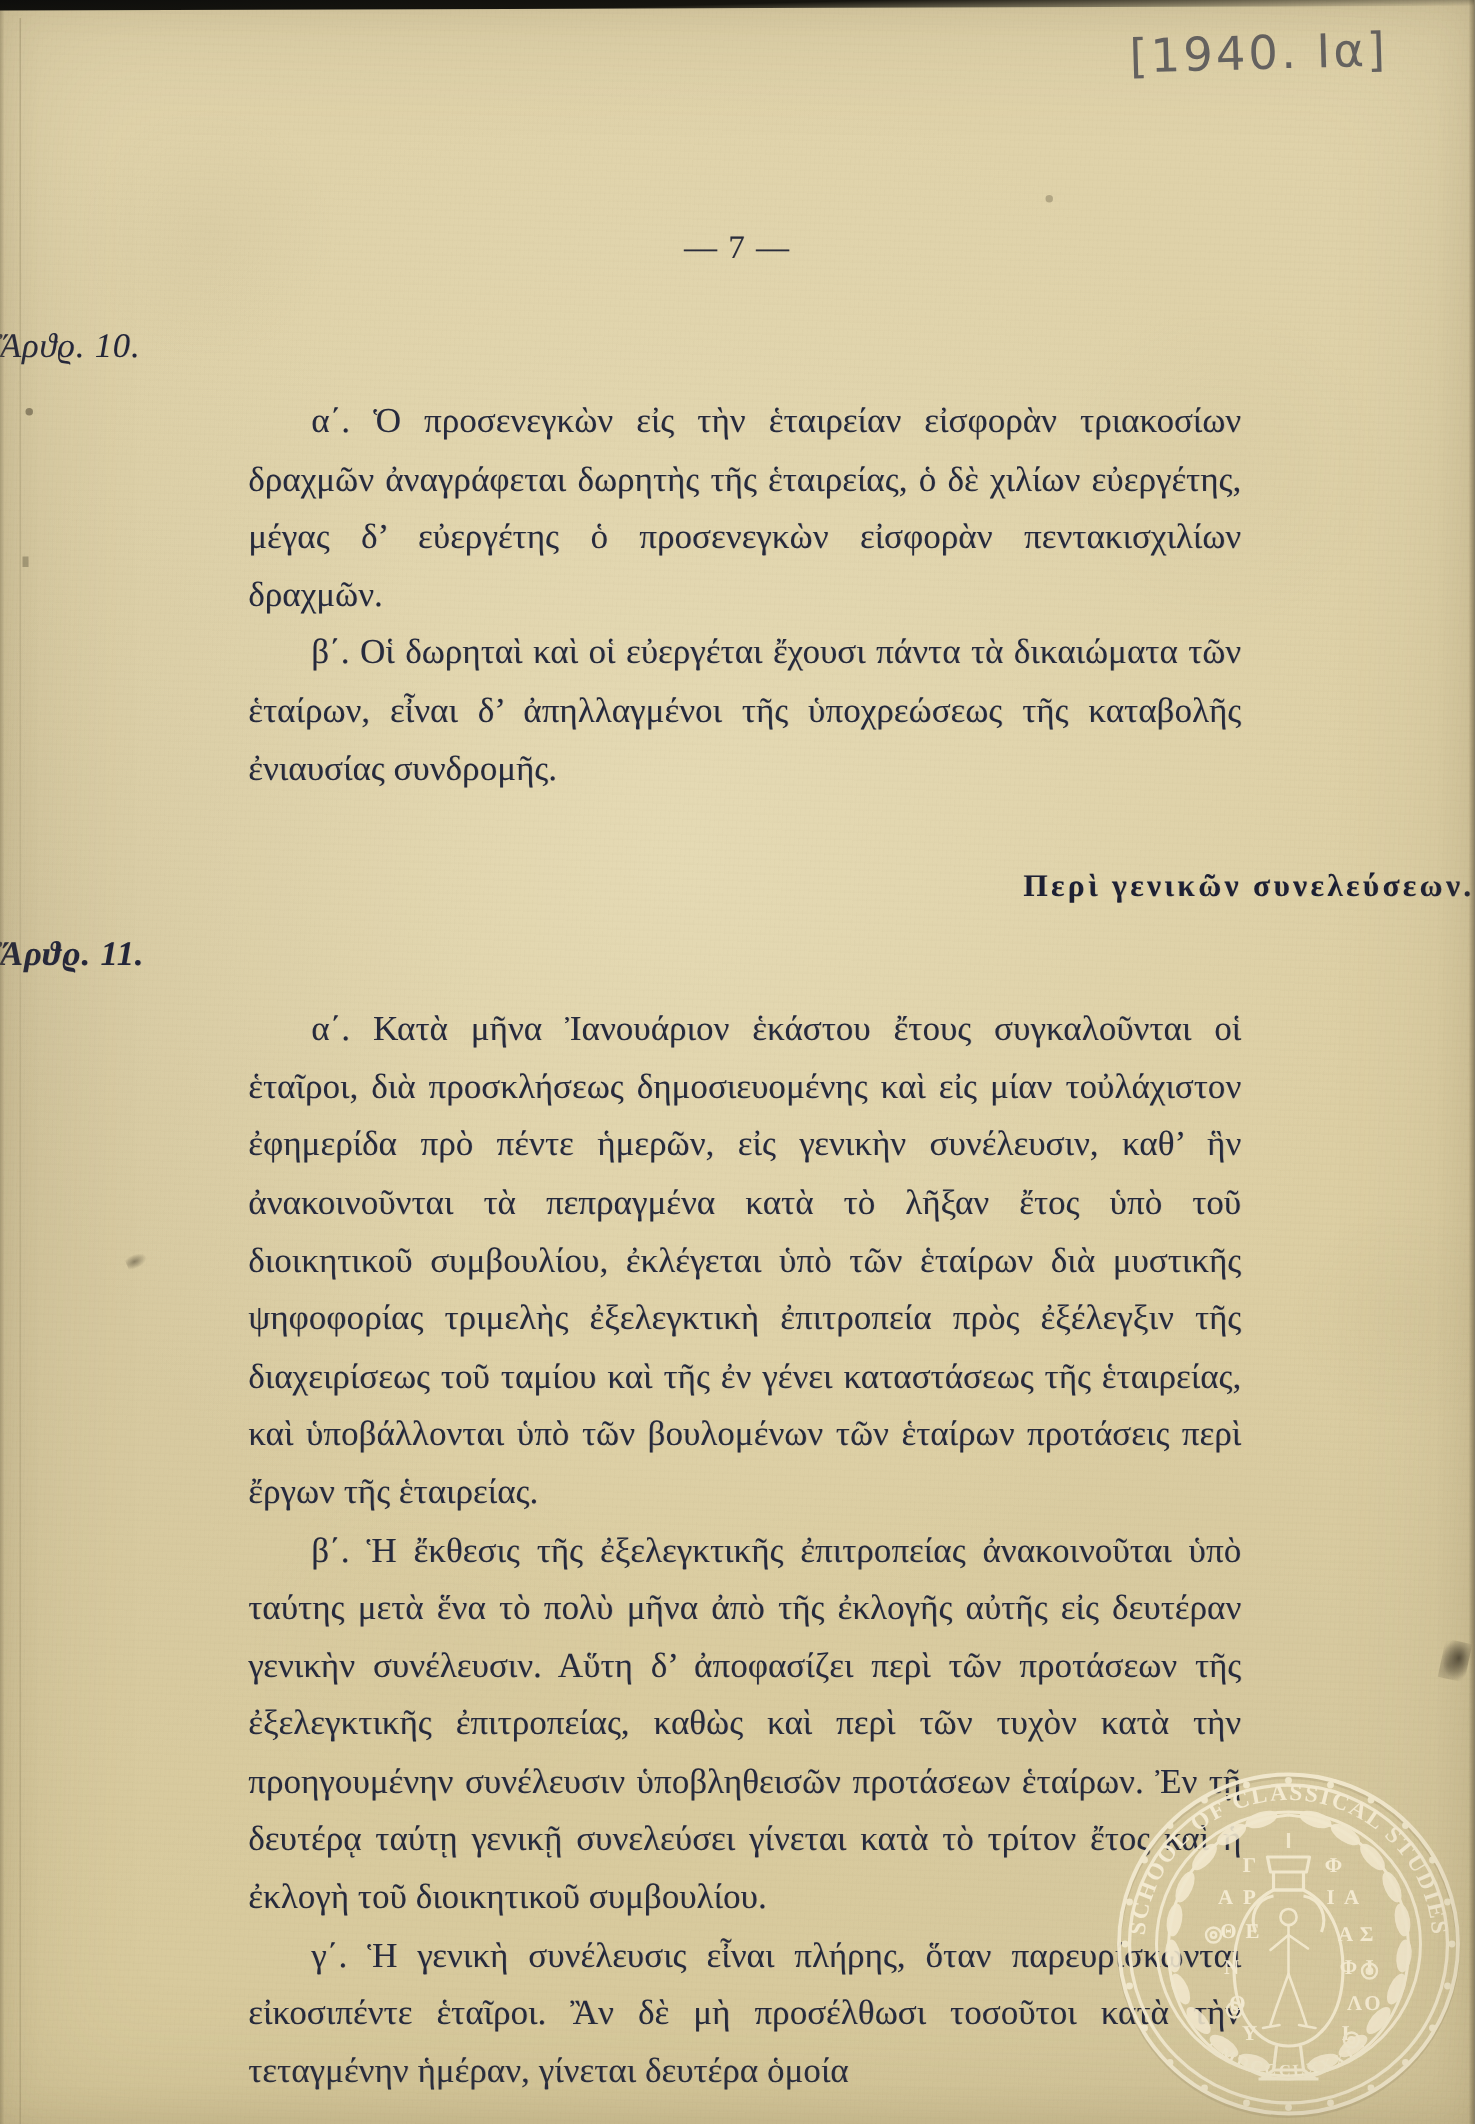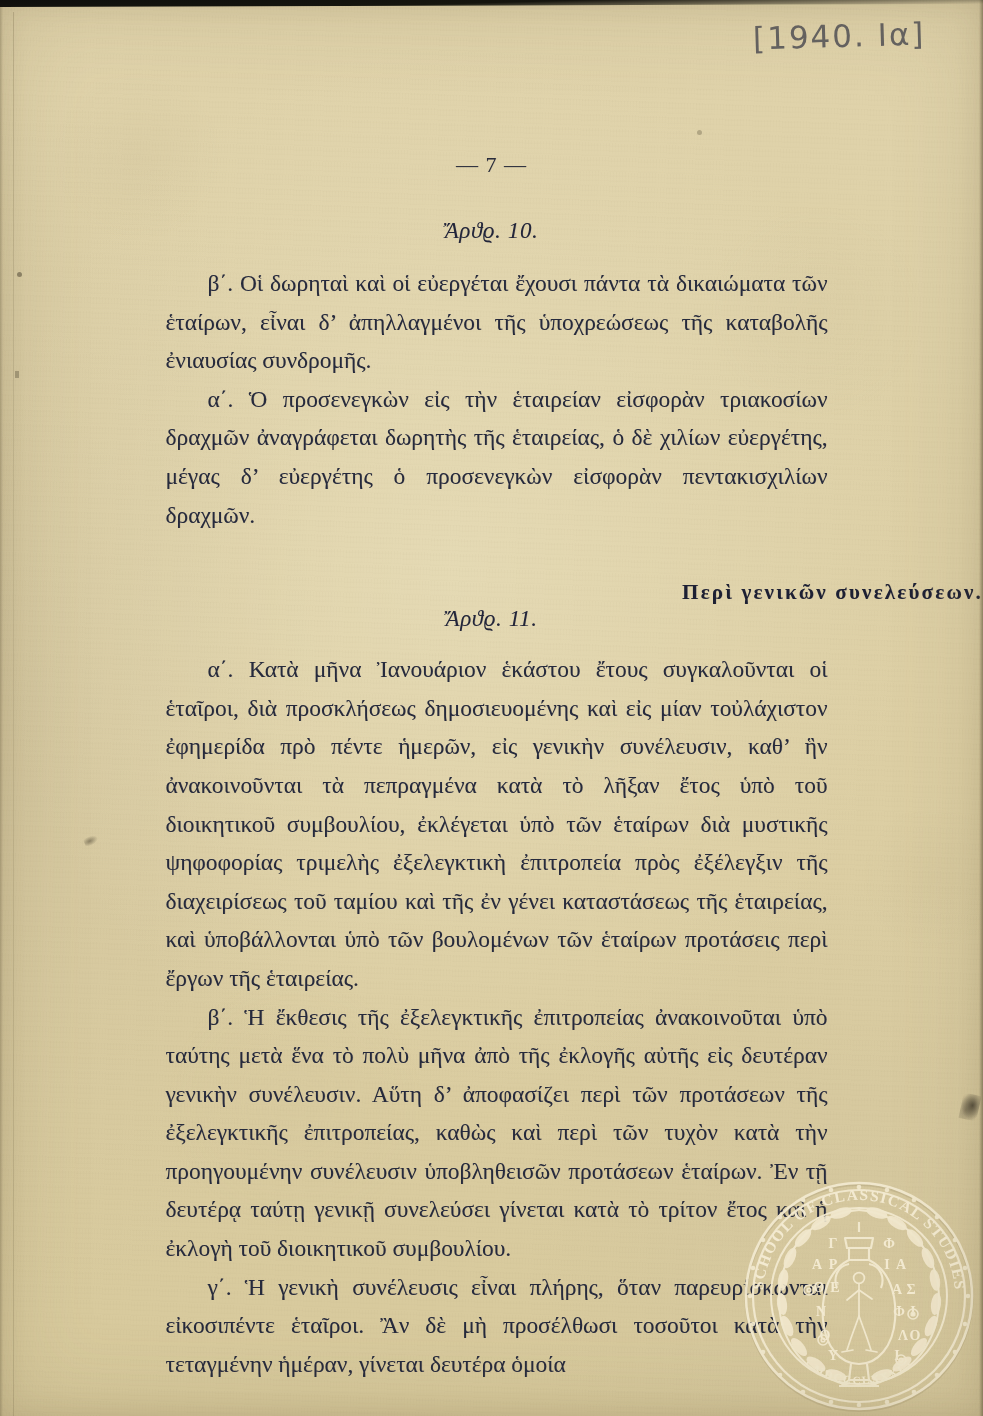--- a/index.html
+++ b/index.html
@@ -106,28 +106,28 @@
     z-index: 12;
   }
   .page-number {
     text-align: center;
     margin-top: 152px;
     font-size: 22px;
     letter-spacing: 1px;
     color: #2a2d3b;
   }
   .article-heading {
-    text-align: center;
+    text-align: left;
     font-style: italic;
     font-size: 23px;
     letter-spacing: 0.6px;
     color: #23263a;
   }
   .art10 { margin-top: 40px; }
-  .art11 { margin-top: 1px; }
+  .art11 { margin-top: 20px; font-weight: bold; }
 
   .section-heading {
     text-align: right;
     font-weight: bold;
     font-size: 21px;
     letter-spacing: 2.2px;
     color: #1d2033;
     margin-top: 46px;
   }
 
@@ -226,22 +226,22 @@
 
   <div class="handwriting">[1940. Ια]</div>
 
   <div class="content">
 
     <div class="page-number">— 7 —</div>
 
     <div class="article-heading art10">Ἄρϑϱ. 10.</div>
 
     <div class="body-block">
+      <p class="para block-gap-a">α΄. Ὁ προσενεγκὼν εἰς τὴν ἑταιρείαν εἰσφορὰν τριακοσίων δραχμῶν ἀναγράφεται δωρητὴς τῆς ἑταιρείας, ὁ δὲ χιλίων εὐεργέτης, μέγας δ’ εὐεργέτης ὁ προσενεγκὼν εἰσφορὰν πεντακισχιλίων δραχμῶν.</p>
       <p class="para block-gap-b">β΄. Οἱ δωρηταὶ καὶ οἱ εὐεργέται ἔχουσι πάντα τὰ δικαιώματα τῶν ἑταίρων, εἶναι δ’ ἀπηλλαγμένοι τῆς ὑποχρεώσεως τῆς καταβολῆς ἐνιαυσίας συνδρομῆς.</p>
-      <p class="para block-gap-a">α΄. Ὁ προσενεγκὼν εἰς τὴν ἑταιρείαν εἰσφορὰν τριακοσίων δραχμῶν ἀναγράφεται δωρητὴς τῆς ἑταιρείας, ὁ δὲ χιλίων εὐεργέτης, μέγας δ’ εὐεργέτης ὁ προσενεγκὼν εἰσφορὰν πεντακισχιλίων δραχμῶν.</p>
     </div>
 
     <div class="section-heading">Περὶ γενικῶν συνελεύσεων.</div>
 
     <div class="article-heading art11">Ἄρϑϱ. 11.</div>
 
     <div class="body-block">
       <p class="para block-gap-a">α΄. Κατὰ μῆνα Ἰανουάριον ἑκάστου ἔτους συγκαλοῦνται οἱ ἑταῖροι, διὰ προσκλήσεως δημοσιευομένης καὶ εἰς μίαν τοὐλάχιστον ἐφημερίδα πρὸ πέντε ἡμερῶν, εἰς γενικὴν συνέλευσιν, καθ’ ἣν ἀνακοινοῦνται τὰ πεπραγμένα κατὰ τὸ λῆξαν ἔτος ὑπὸ τοῦ διοικητικοῦ συμβουλίου, ἐκλέγεται ὑπὸ τῶν ἑταίρων διὰ μυστικῆς ψηφοφορίας τριμελὴς ἐξελεγκτικὴ ἐπιτροπεία πρὸς ἐξέλεγξιν τῆς διαχειρίσεως τοῦ ταμίου καὶ τῆς ἐν γένει καταστάσεως τῆς ἑταιρείας, καὶ ὑποβάλλονται ὑπὸ τῶν βουλομένων τῶν ἑταίρων προτάσεις περὶ ἔργων τῆς ἑταιρείας.</p>
       <p class="para">β΄. Ἡ ἔκθεσις τῆς ἐξελεγκτικῆς ἐπιτροπείας ἀνακοινοῦται ὑπὸ ταύτης μετὰ ἕνα τὸ πολὺ μῆνα ἀπὸ τῆς ἐκλογῆς αὐτῆς εἰς δευτέραν γενικὴν συνέλευσιν. Αὕτη δ’ ἀποφασίζει περὶ τῶν προτάσεων τῆς ἐξελεγκτικῆς ἐπιτροπείας, καθὼς καὶ περὶ τῶν τυχὸν κατὰ τὴν προηγουμένην συνέλευσιν ὑποβληθεισῶν προτάσεων ἑταίρων. Ἐν τῇ δευτέρᾳ ταύτῃ γενικῇ συνελεύσει γίνεται κατὰ τὸ τρίτον ἔτος καὶ ἡ ἐκλογὴ τοῦ διοικητικοῦ συμβουλίου.</p>
       <p class="para">γ΄. Ἡ γενικὴ συνέλευσις εἶναι πλήρης, ὅταν παρευρίσκωνται εἰκοσιπέντε ἑταῖροι. Ἂν δὲ μὴ προσέλθωσι τοσοῦτοι κατὰ τὴν τεταγμένην ἡμέραν, γίνεται δευτέρα ὁμοία</p>

